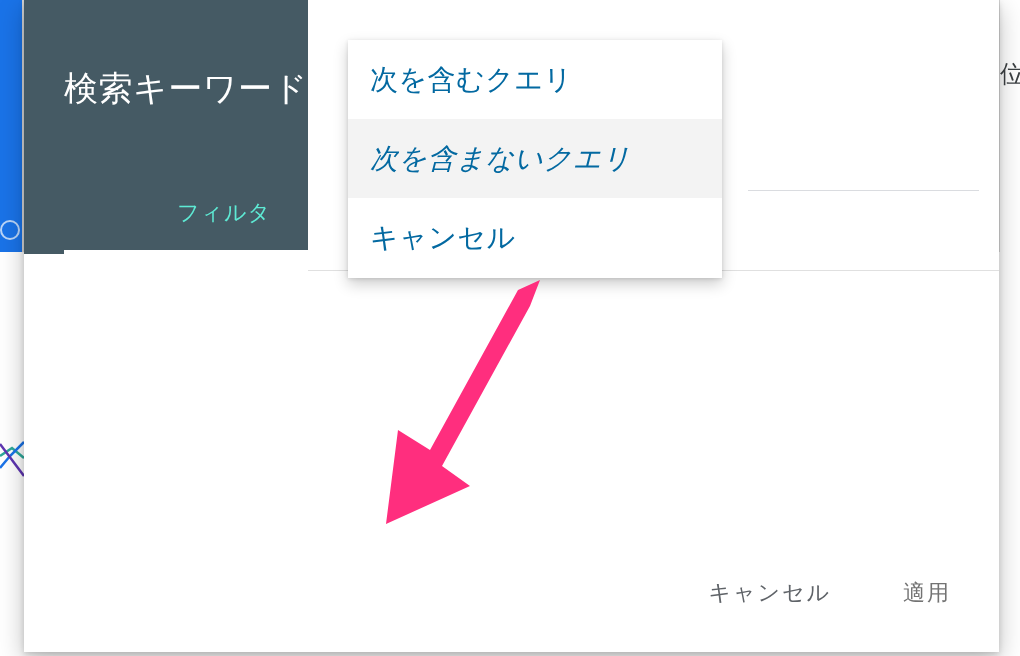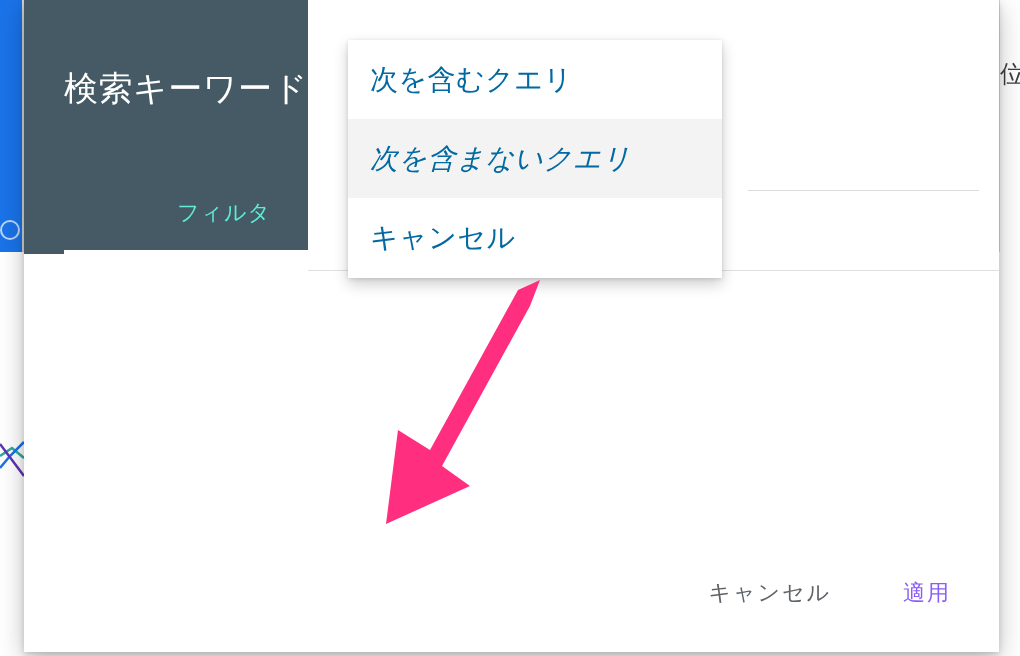--- a/index.html
+++ b/index.html
@@ -165,21 +165,21 @@
       background: none;
       border: none;
       font-size: 22px;
       color: #5f6368;
       cursor: pointer;
       padding: 12px 8px;
       letter-spacing: 2px;
       font-family: inherit;
     }
     .action-btn.primary {
-      color: #8b5cf6;
+      color: #737373;
     }
 
     
     .arrow {
       position: absolute;
       left: 370px;
       top: 280px;
       width: 200px;
       height: 260px;
       z-index: 20;

